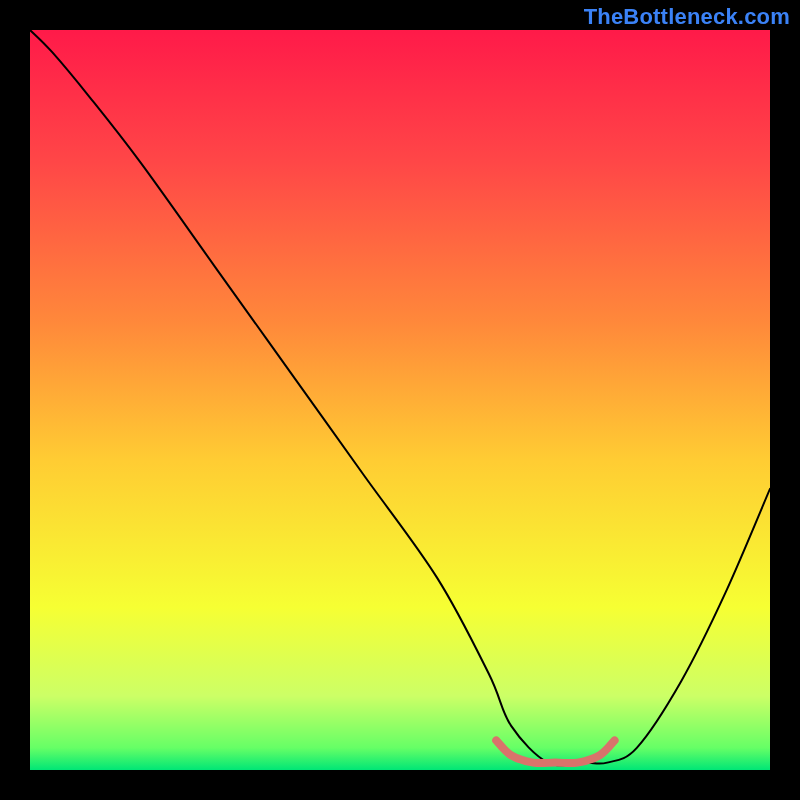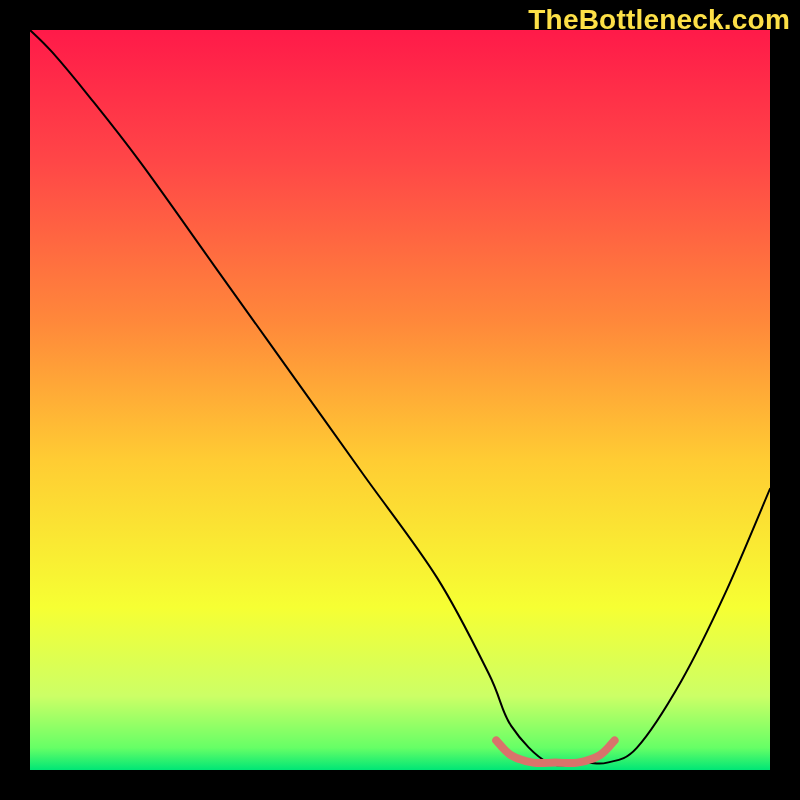--- a/index.html
+++ b/index.html
@@ -8,22 +8,22 @@
     height: 800px;
     background: #000;
     font-family: Arial, Helvetica, sans-serif;
     position: relative;
     overflow: hidden;
   }
   .watermark {
     position: absolute;
     top: 4px;
     right: 10px;
-    color: #fde047;
-    font-size: 28px;
+    color: #3b82f6;
+    font-size: 22px;
     font-weight: 600;
     z-index: 10;
     letter-spacing: 0.2px;
   }
   .frame {
     position: absolute;
     left: 30px;
     top: 30px;
     width: 740px;
     height: 740px;

